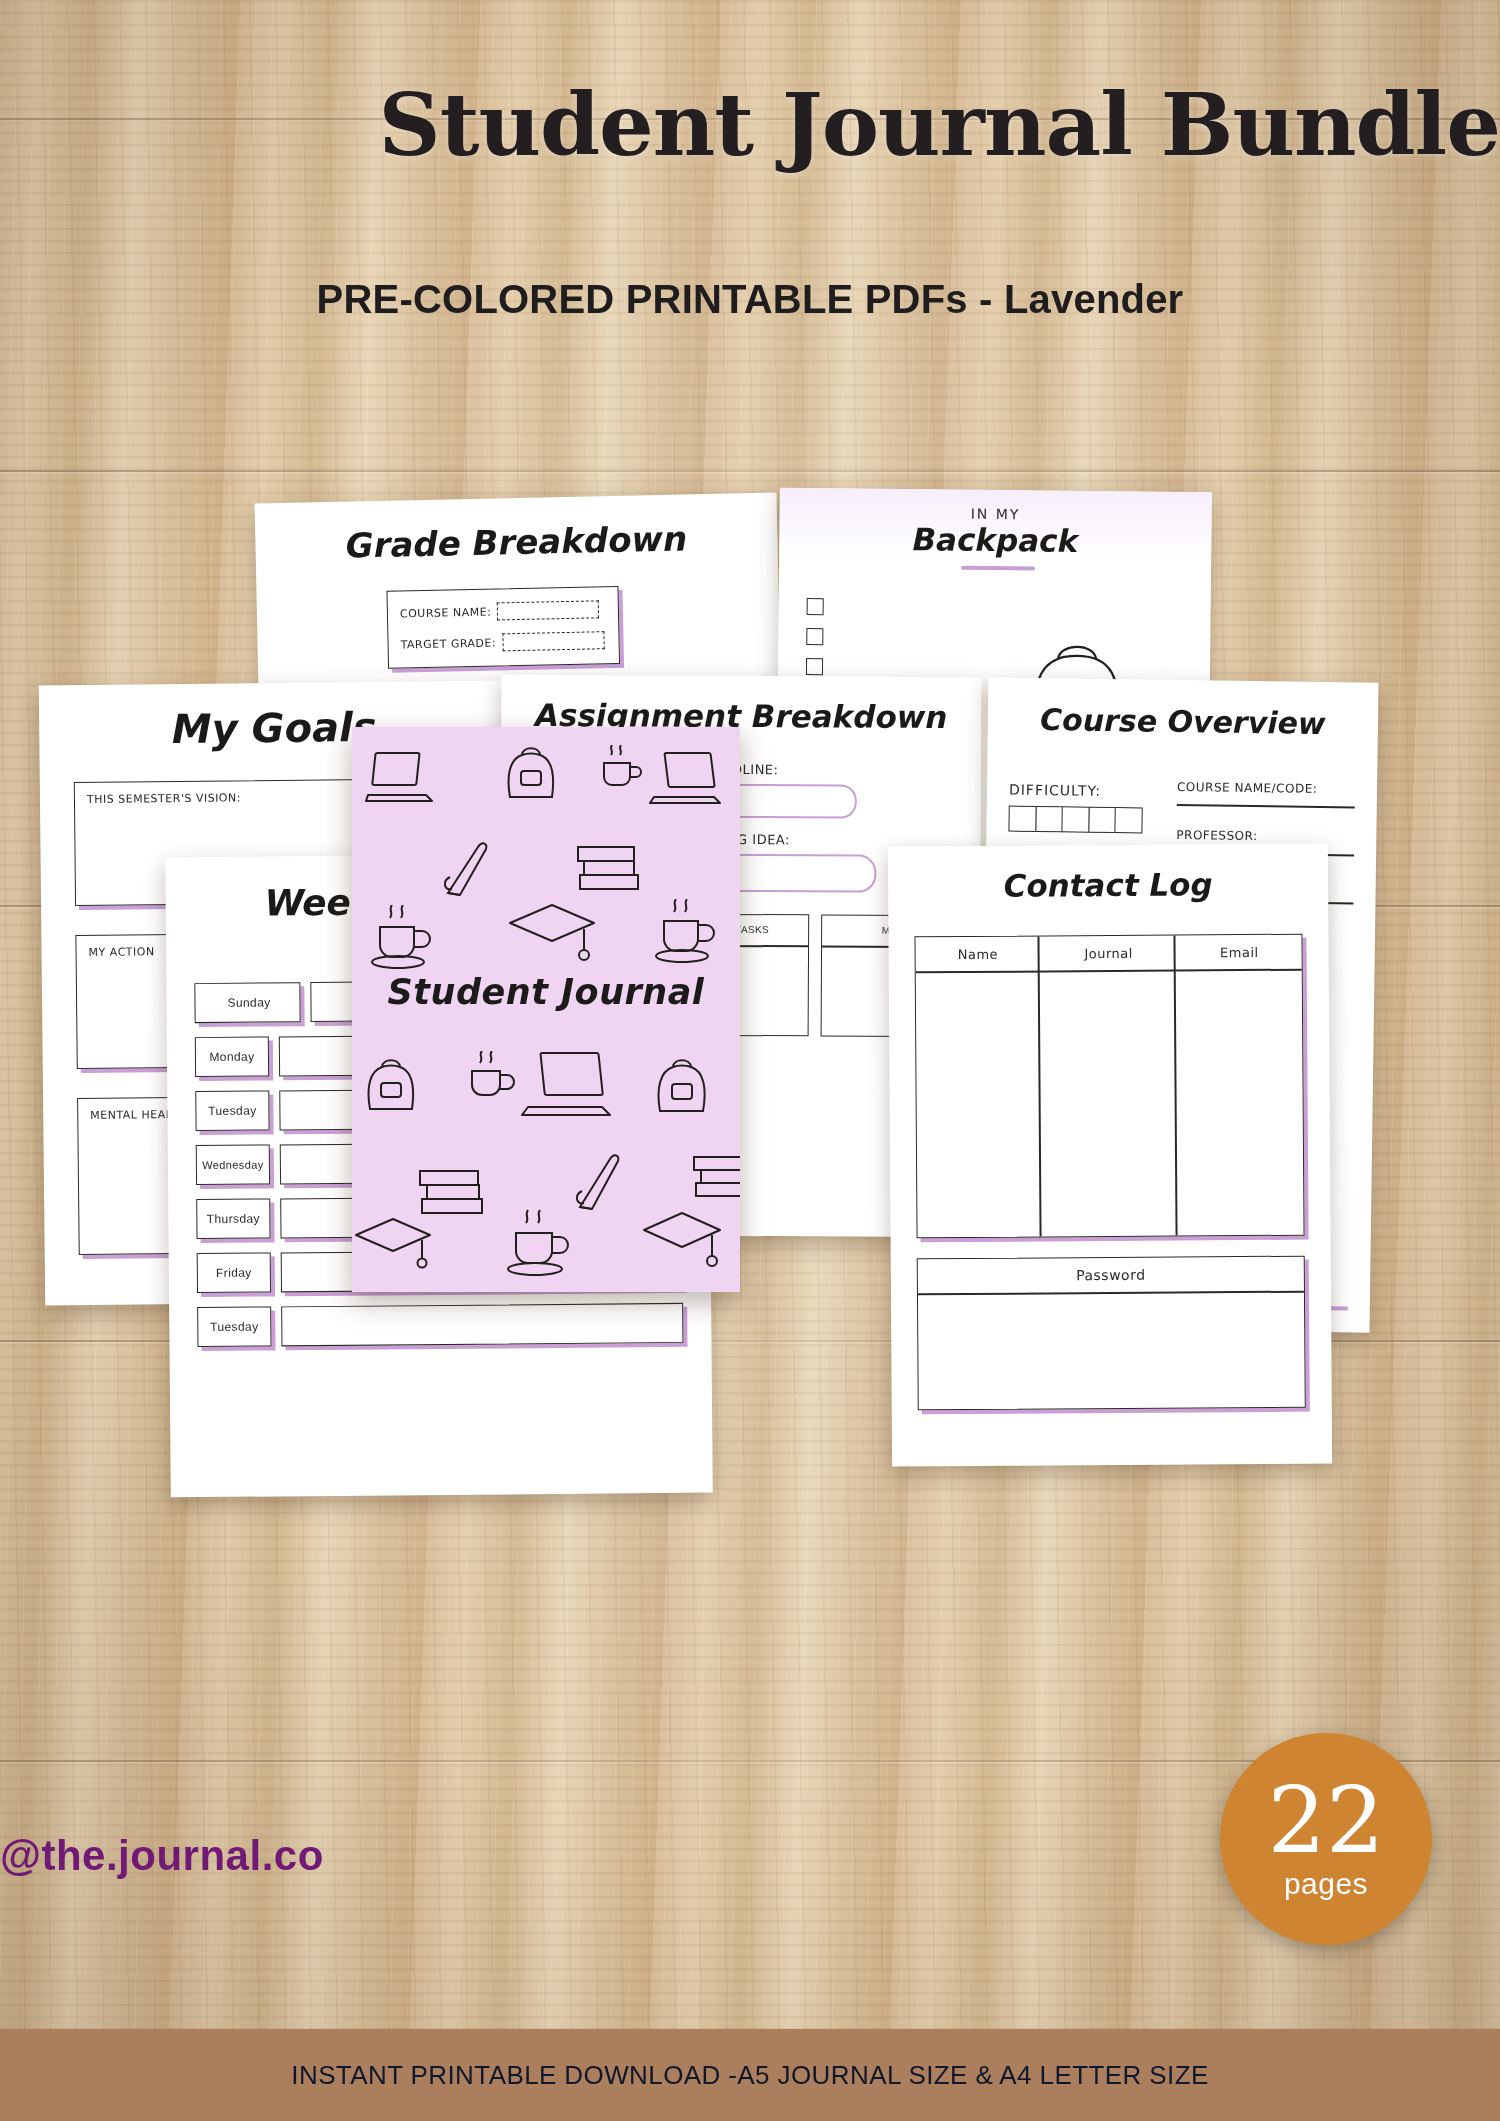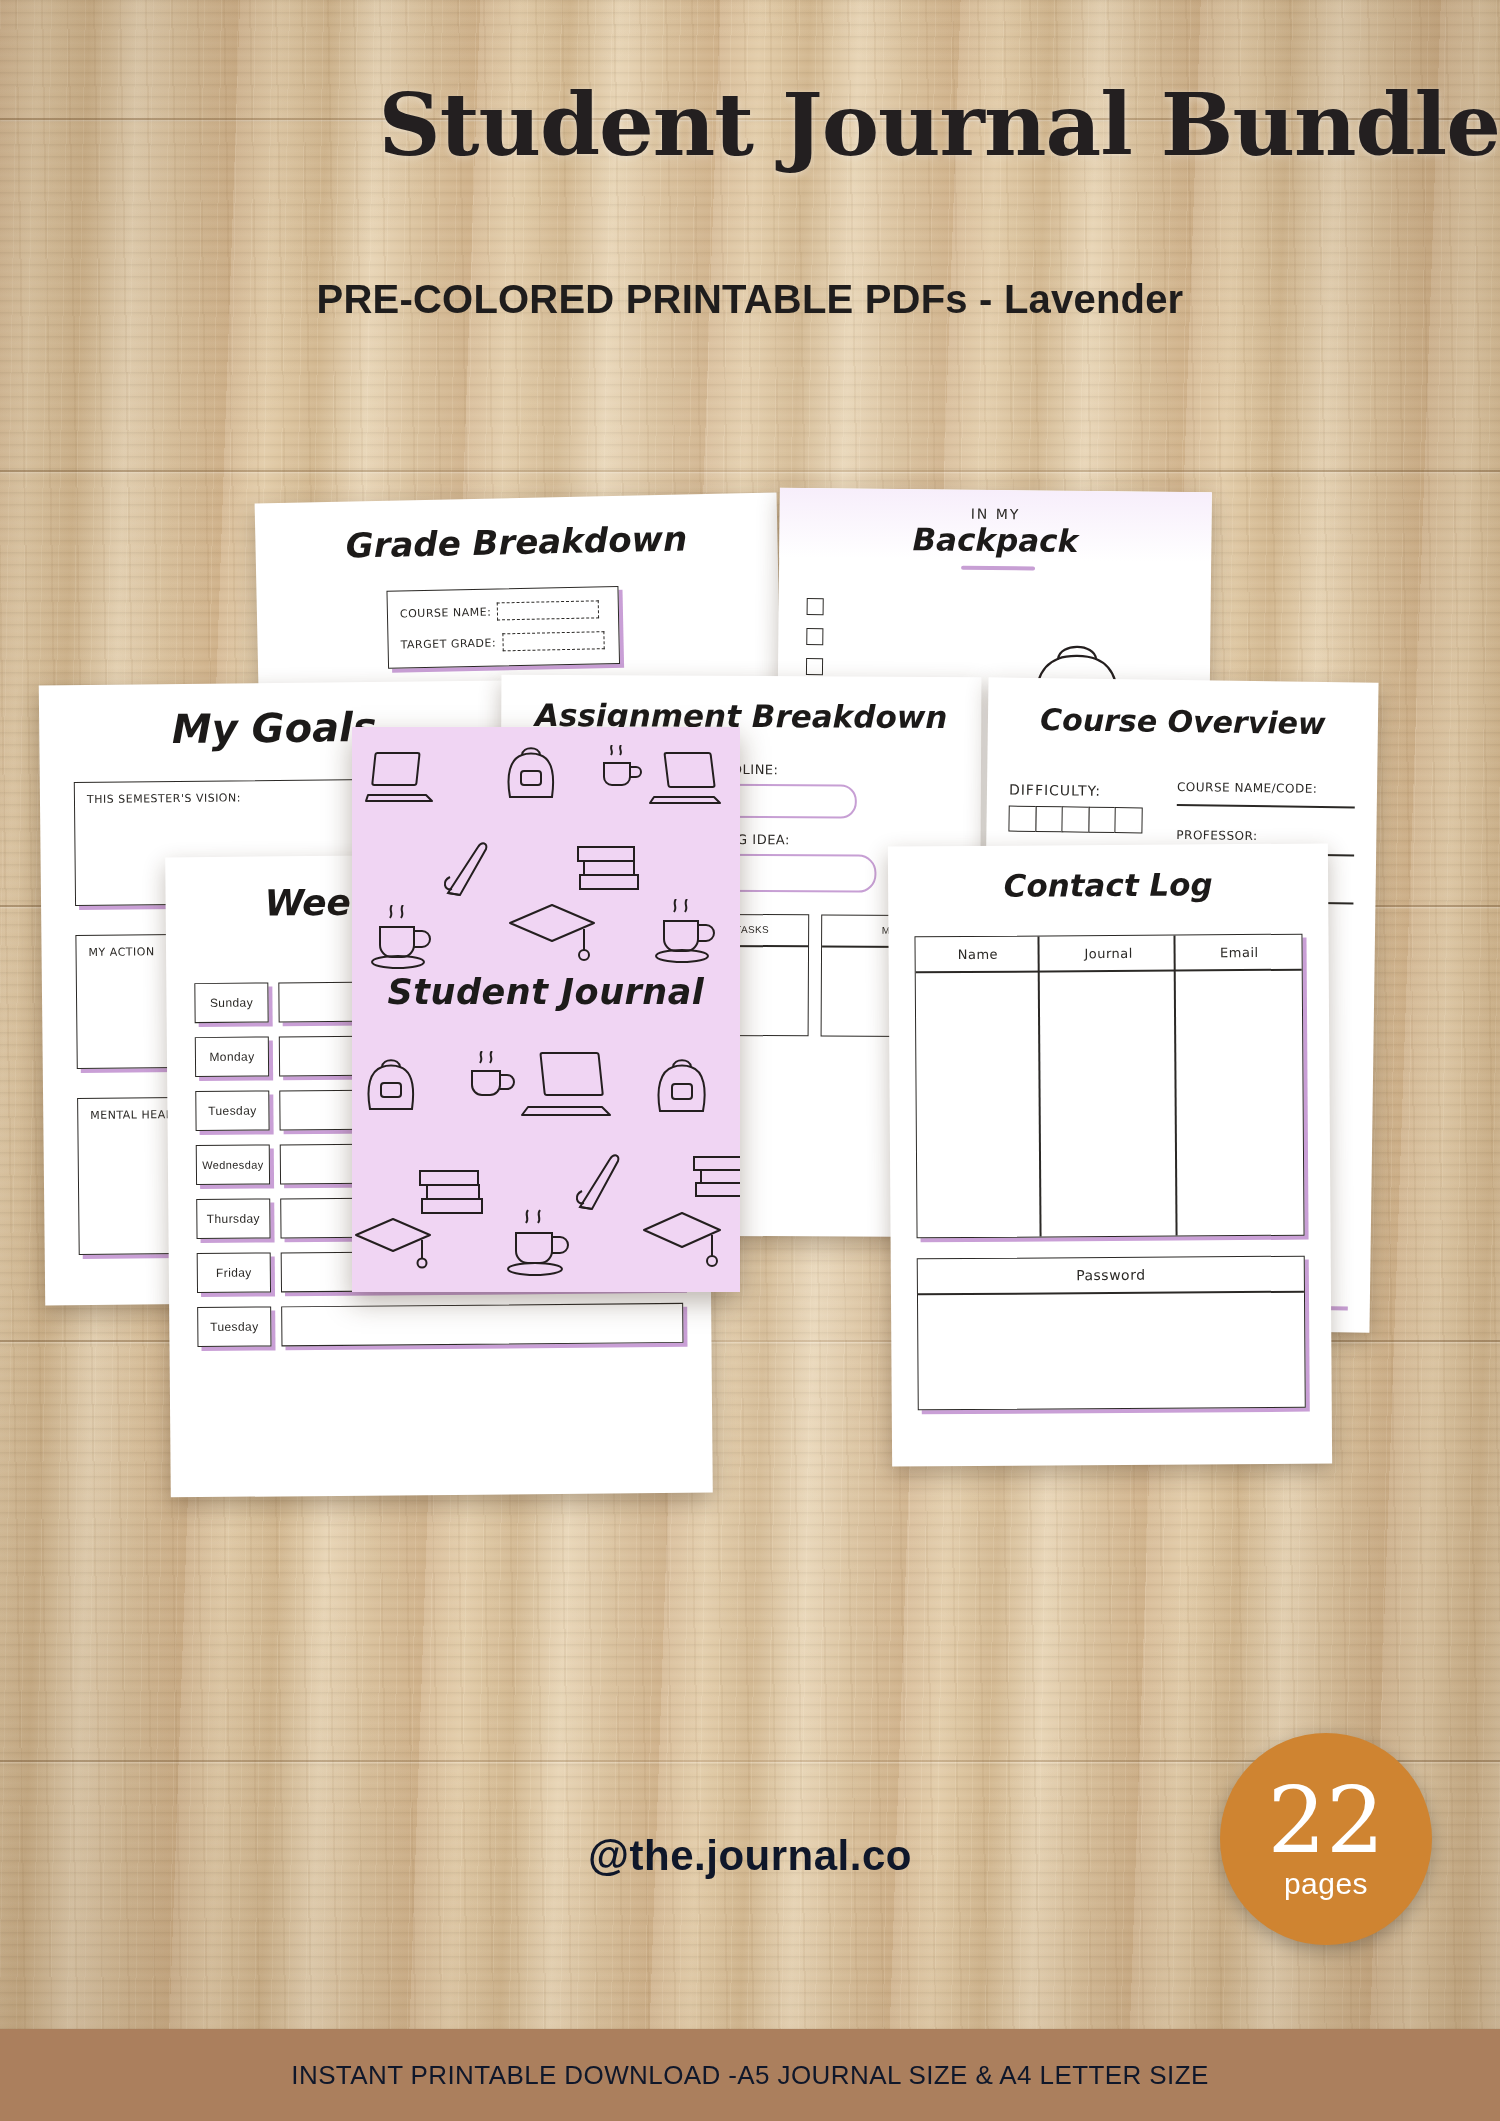--- a/index.html
+++ b/index.html
@@ -41,22 +41,22 @@
     position:absolute; top:74px; left:0; right:0; text-align:right;
     font-family:"DejaVu Serif", serif; font-weight:700;
     font-size:86px; letter-spacing:-1px; color:#231f20;
     text-shadow:0 2px 6px rgba(255,255,255,.35);
   }
   .subtitle {
     position:absolute; top:277px; left:0; right:0; text-align:center;
     font-weight:700; font-size:40px; letter-spacing:.2px; color:#1f1d1d;
   }
   .handle {
-    position:absolute; top:1832px; left:0; right:0; text-align:center;
-    font-weight:700; font-size:42px; color:#0f172a; letter-spacing:.5px;
+    position:absolute; top:1832px; left:0; right:0; 
+    font-weight:700; font-size:42px; color:#701a75; letter-spacing:.5px;
   }
 
   
   .bottombar {
     position:absolute; left:0; right:0; bottom:0; height:92px;
     background:#ab7f5d; display:flex; align-items:center; justify-content:center;
   }
   .bottombar span { color:#0f172a; font-size:26px; font-weight:400; letter-spacing:.4px; }
 
   
@@ -252,21 +252,21 @@
     <div class="line" style="position:absolute; left:0; right:0; top:34px; height:1.5px;"></div>
   </div>
 </div>
 
 <div class="sheet" style="left:168px; top:855px; width:542px; height:640px; transform:rotate(-0.5deg);">
   <div class="sheet-title" style="font-size:36px; margin-top:26px;">Weekly Schedule</div>
   <div class="smalltxt" style="position:absolute; left:0; right:0; top:86px; text-align:center; font-size:20px; letter-spacing:2px;">SEMESTER #</div>
 
   <div style="position:absolute; left:28px; top:126px; right:28px;">
     <div style="display:flex; gap:10px; margin-bottom:14px; align-items:center;">
-      <div class="boxlav" style="width:72px; height:38px; display:flex; align-items:center; justify-content:center;">
+      <div class="boxlav" style="width:72px; height:38px; display:flex; align-items:center; padding-left:32px;">
         <span class="tinytxt" style="font-size:12px;">Sunday</span>
       </div>
       <div class="boxlav" style="flex:1; height:38px;"></div>
     </div>
     <div style="display:flex; gap:10px; margin-bottom:14px; align-items:center;">
       <div class="boxlav" style="width:72px; height:38px; display:flex; align-items:center; justify-content:center;">
         <span class="tinytxt" style="font-size:12px;">Monday</span>
       </div>
       <div class="boxlav" style="flex:1; height:38px;"></div>
     </div>

